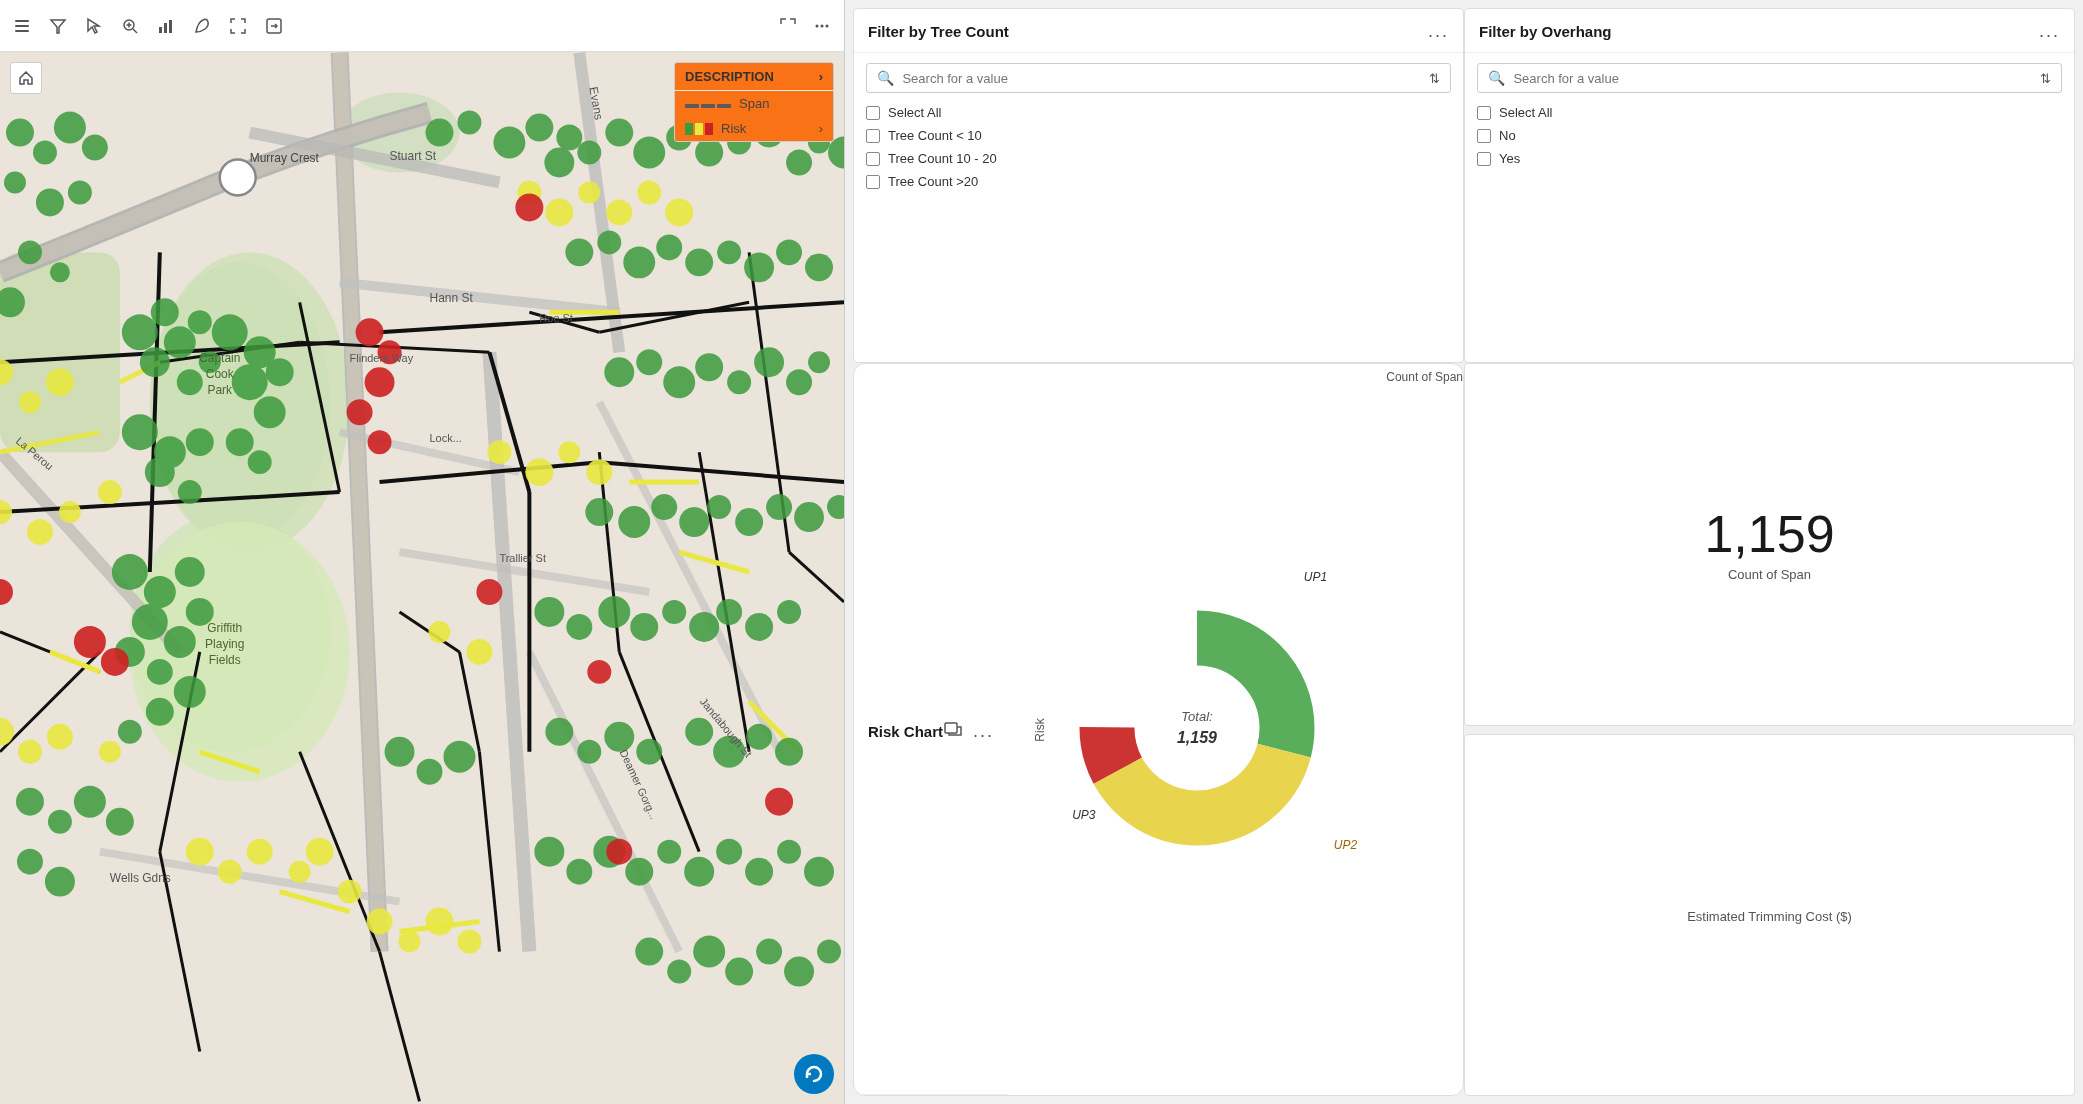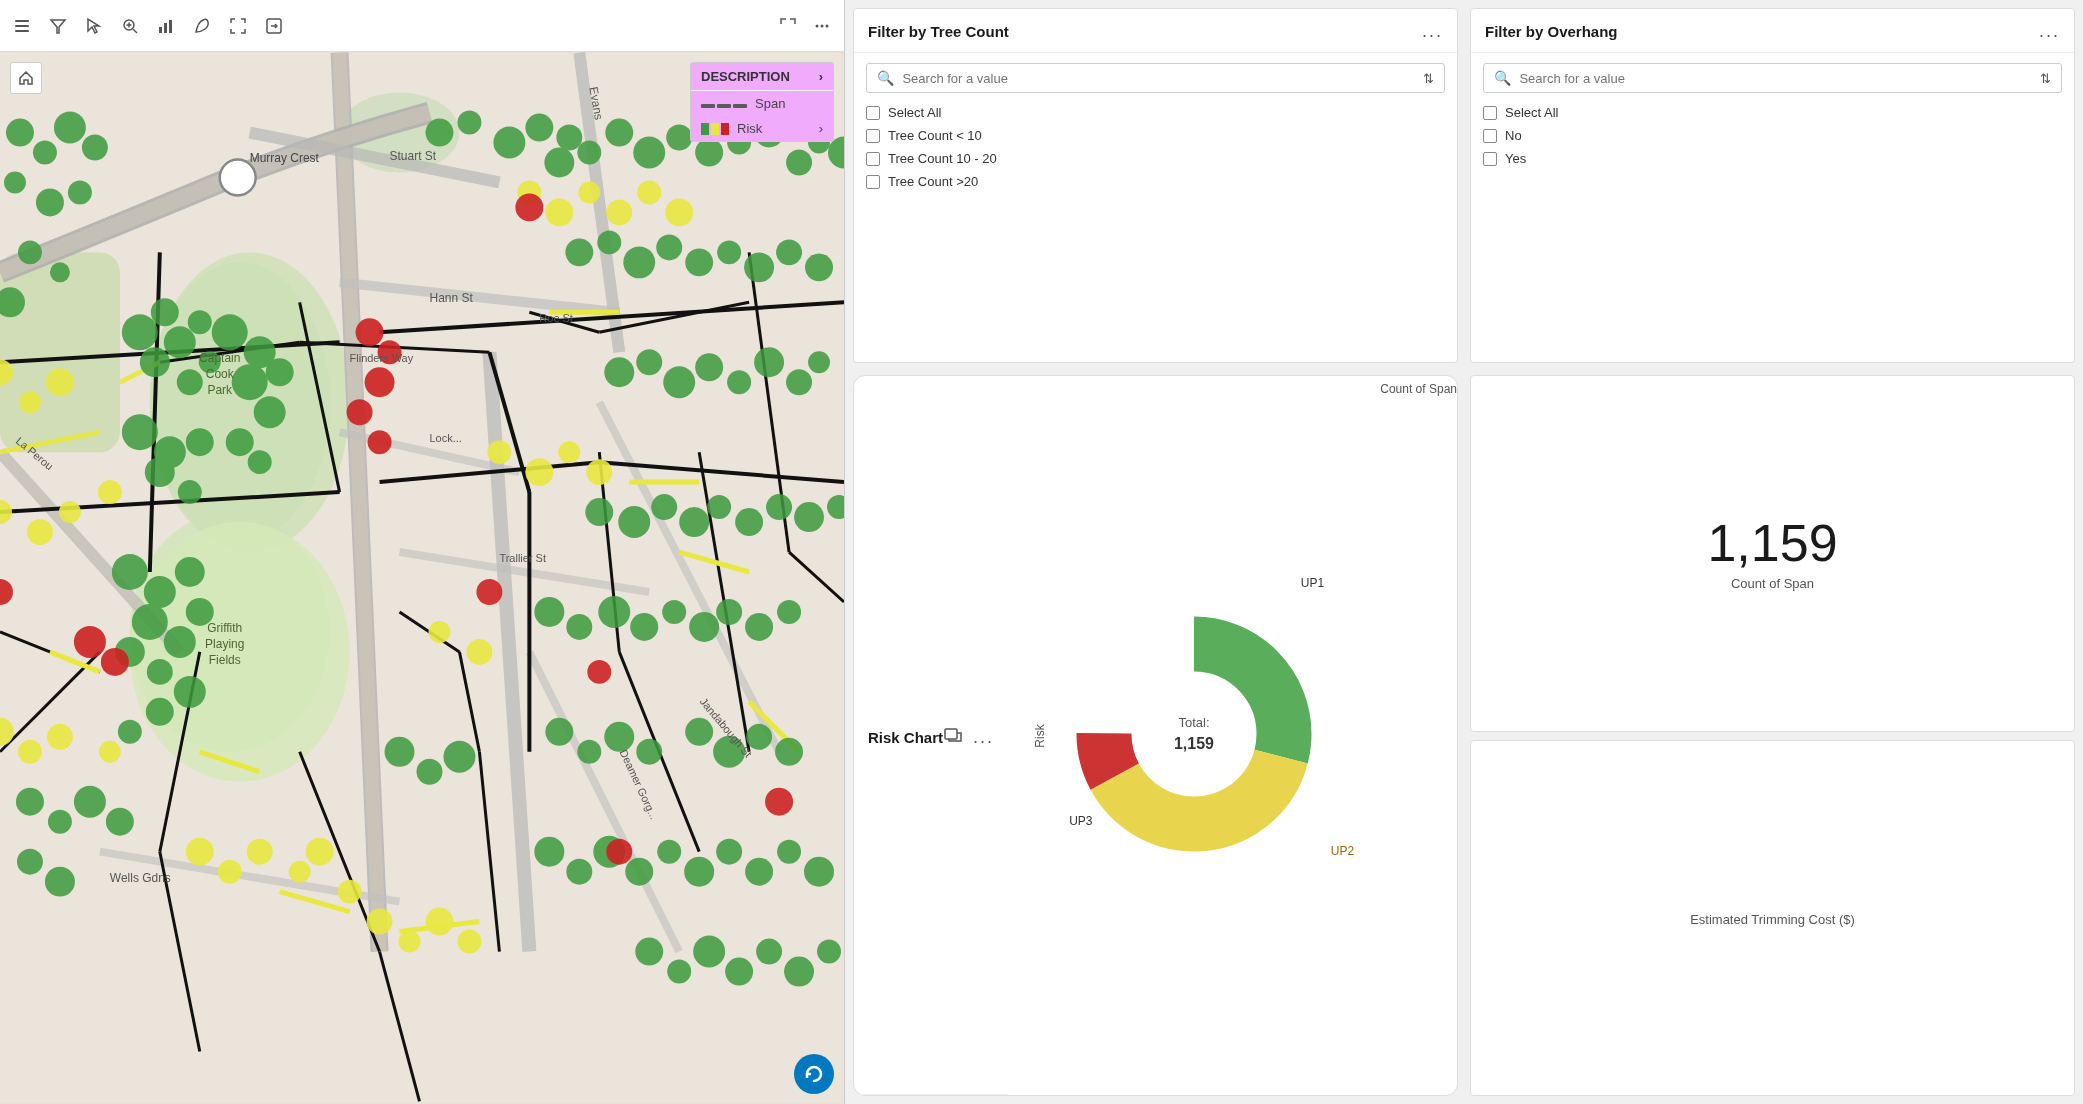--- a/index.html
+++ b/index.html
@@ -82,24 +82,24 @@
       font-size: 16px;
       color: #555;
       z-index: 10;
     }
 
     
     .legend-popup {
       position: absolute;
       top: 62px;
       right: 10px;
-      background: #f0abfc;
+      background: #f97316;
       border: 1px solid #ccc;
       border-radius: 3px;
-      width: 144px;
+      width: 160px;
       z-index: 10;
       font-size: 13px;
     }
     .legend-popup-header {
       padding: 6px 10px;
       font-weight: 600;
       color: #333;
       border-bottom: 1px solid #eee;
       display: flex;
       align-items: center;
@@ -318,21 +318,21 @@
       color: #555;
       margin-top: 4px;
     }
 
     
     .right-grid {
       flex: 1;
       display: grid;
       grid-template-columns: 1fr 1fr;
       grid-template-rows: 355px 1fr;
-      gap: 12px;
+      gap: 0;
       padding: 8px;
       background: #f0f0f0;
     }
 
     .top-left-panel {
       grid-column: 1;
       grid-row: 1;
     }
 
     .top-right-panel {
@@ -851,21 +851,21 @@
             <path d="M14,8 L18,8 L18,16 L6,16 L6,14" fill="none" stroke="#555" stroke-width="1.5"></path>
           </svg>
         </span>
         <span style="font-size:18px;color:#555;letter-spacing:2px;cursor:pointer;">...</span>
       </div>
     </div>
     <div class="chart-body">
 
       <div class="y-axis-label">Risk</div>
 
-      <div style="position:relative; display:inline-block;">
+      <div style="position:relative; display:inline-block;font-style:italic;">
         
         <div style="position:absolute; top:-18px; right:10px; font-size:12px; color:#333;">UP1</div>
         <div style="position:absolute; bottom:20px; right:-20px; font-size:12px; color:#a16207;">UP2</div>
         <div style="position:absolute; bottom:50px; left:-25px; font-size:12px; color:#333;margin-left:40px;">UP3</div>
         
         <svg width="280" height="280" viewBox="0 0 280 280">
 
           <circle cx="140" cy="140" r="90" fill="none" stroke="#5aad5a" stroke-width="55" stroke-dasharray="305.4 565.5" stroke-dashoffset="141.4" transform="rotate(-90, 140, 140)"></circle>
 
           <circle cx="140" cy="140" r="90" fill="none" stroke="#e8d44d" stroke-width="55" stroke-dasharray="214.9 565.5" stroke-dashoffset="-164" transform="rotate(-90, 140, 140)"></circle>

